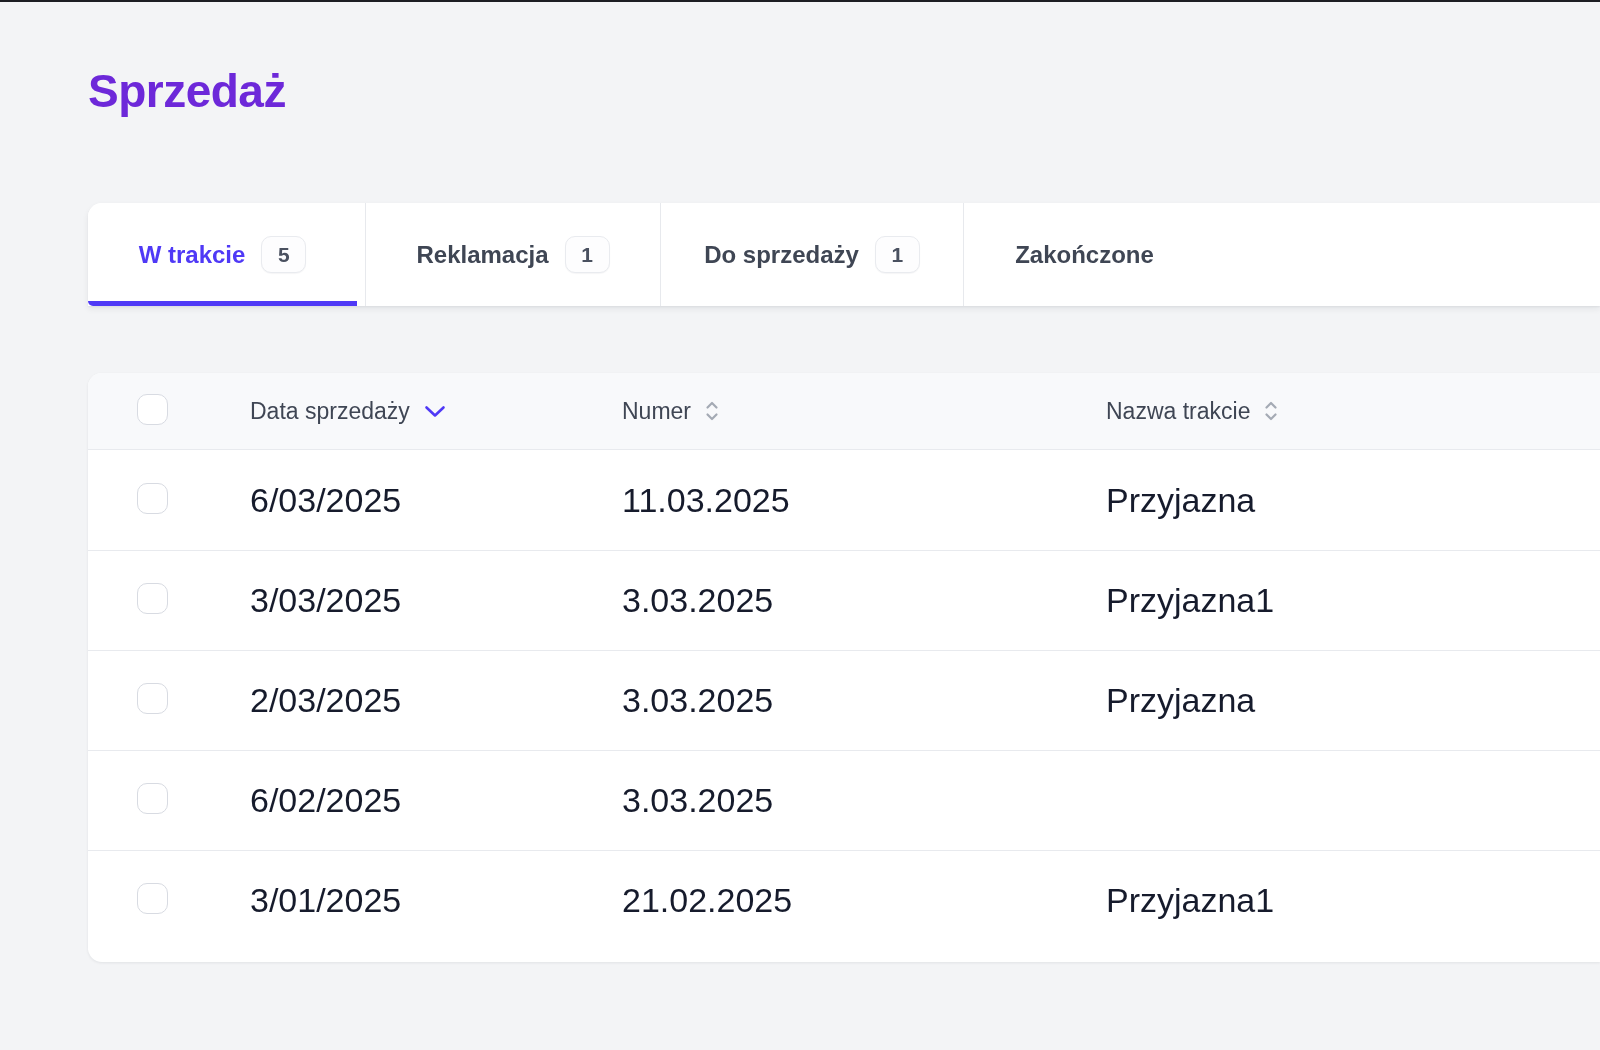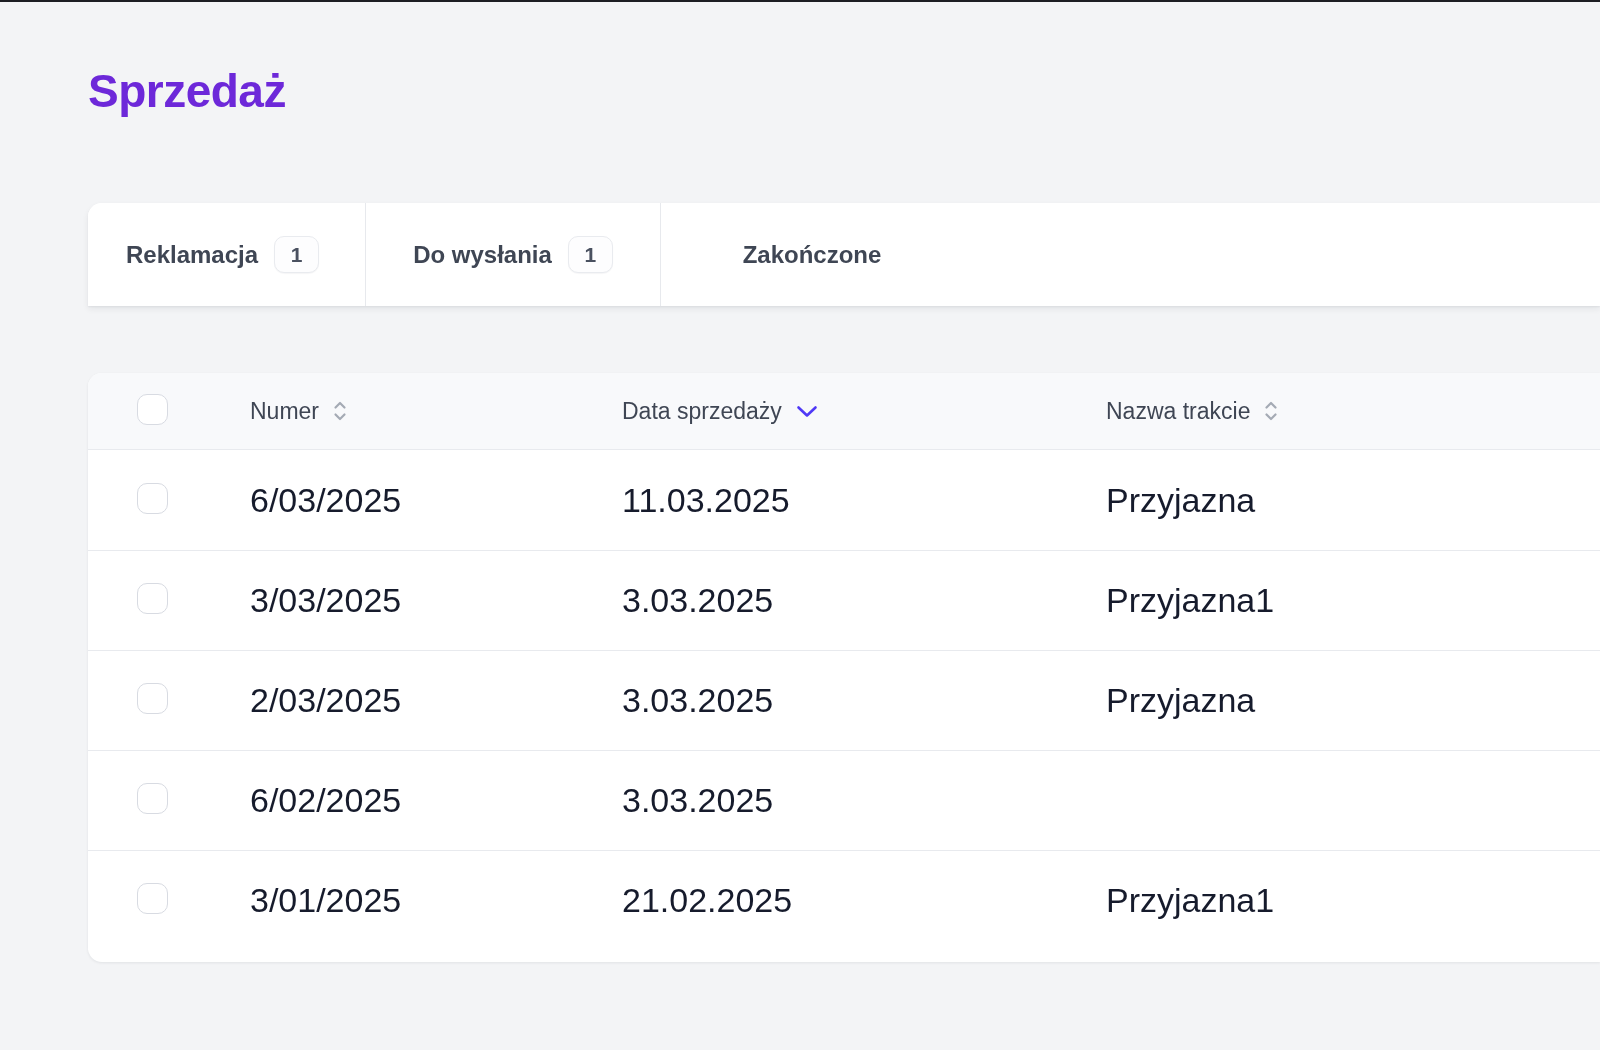--- a/index.html
+++ b/index.html
@@ -139,58 +139,63 @@
 </head>
 <body>
 
 <div class="topbar"></div>
 
 <div class="page">
 
   <h1 class="page-title">Sprzedaż</h1>
 
   <div class="tabbar">
+    <div class="tab active">
+      <span class="tab-label">W trakcie</span>
+      <span class="badge">5</span>
+      <span class="tab-underline"></span>
+    </div>
     <div class="tab">
       <span class="tab-label">Reklamacja</span>
       <span class="badge">1</span>
     </div>
     <div class="tab">
-      <span class="tab-label">Do wysłania</span>
+      <span class="tab-label">Do sprzedaży</span>
       <span class="badge">1</span>
     </div>
     <div class="tab">
       <span class="tab-label">Zakończone</span>
     </div>
     <div class="tab-filler"></div>
   </div>
 
   <div class="card">
 
     <div class="grid-row thead">
       <div class="cell-check">
         <span class="checkbox"></span>
+      </div>
+      <div class="th">
+        <span>Data sprzedaży</span>
+        <span class="sort-icon">
+          <svg width="24" height="15" viewBox="0 0 24 15" fill="none" stroke="#4f39f6" stroke-width="2.6" stroke-linecap="round" stroke-linejoin="round">
+            <path d="M3.5 3.5 L12 11.5 L20.5 3.5"></path>
+          </svg>
+        </span>
       </div>
       <div class="th">
         <span>Numer</span>
         <span class="sort-icon">
           <svg width="16" height="26" viewBox="0 0 16 26" fill="none" stroke="#a4aab4" stroke-width="2.2" stroke-linecap="round" stroke-linejoin="round">
             <path d="M3.5 9.5 L8 5 L12.5 9.5"></path>
             <path d="M3.5 16.5 L8 21 L12.5 16.5"></path>
           </svg>
         </span>
       </div>
       <div class="th">
-        <span>Data sprzedaży</span>
-        <span class="sort-icon">
-          <svg width="24" height="15" viewBox="0 0 24 15" fill="none" stroke="#4f39f6" stroke-width="2.6" stroke-linecap="round" stroke-linejoin="round">
-            <path d="M3.5 3.5 L12 11.5 L20.5 3.5"></path>
-          </svg>
-        </span>
-      </div>
-      <div class="th">
         <span>Nazwa trakcie</span>
         <span class="sort-icon">
           <svg width="16" height="26" viewBox="0 0 16 26" fill="none" stroke="#a4aab4" stroke-width="2.2" stroke-linecap="round" stroke-linejoin="round">
             <path d="M3.5 9.5 L8 5 L12.5 9.5"></path>
             <path d="M3.5 16.5 L8 21 L12.5 16.5"></path>
           </svg>
         </span>
       </div>
     </div>
 

